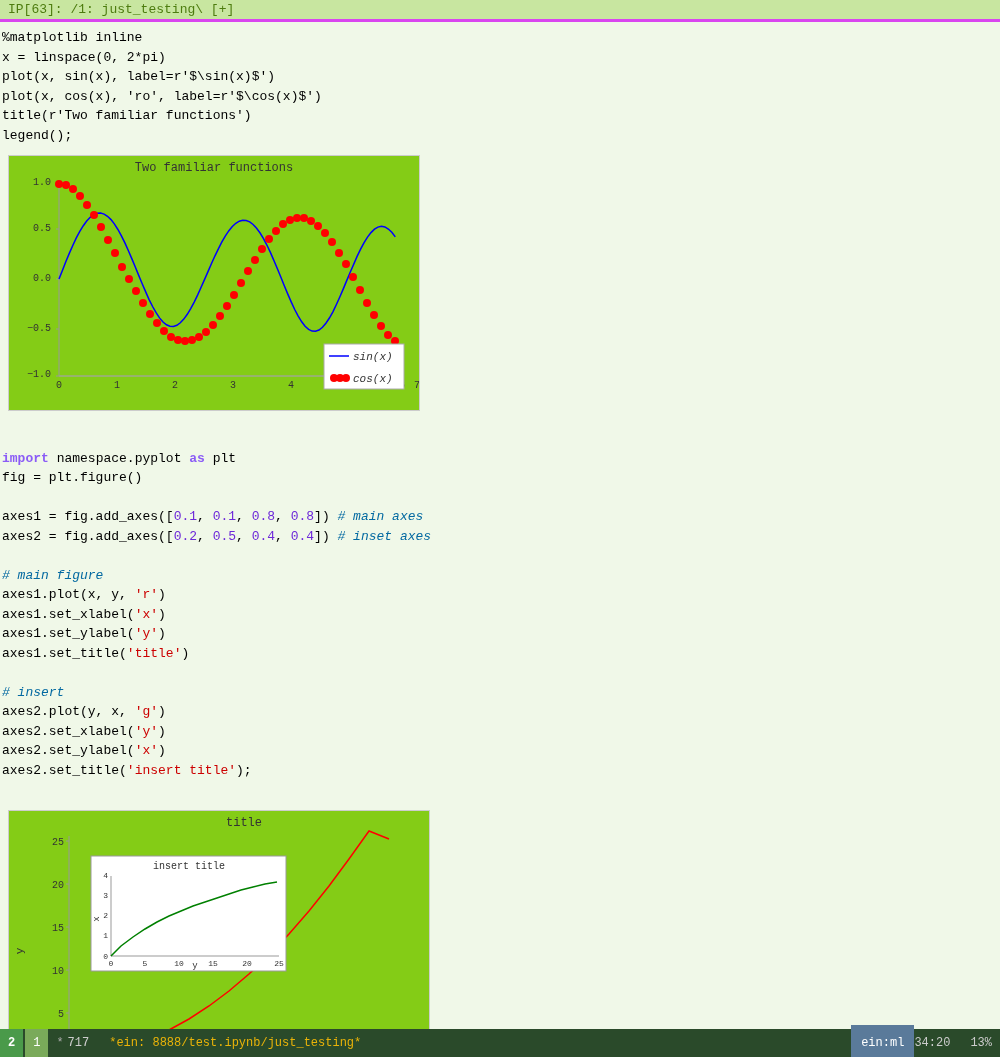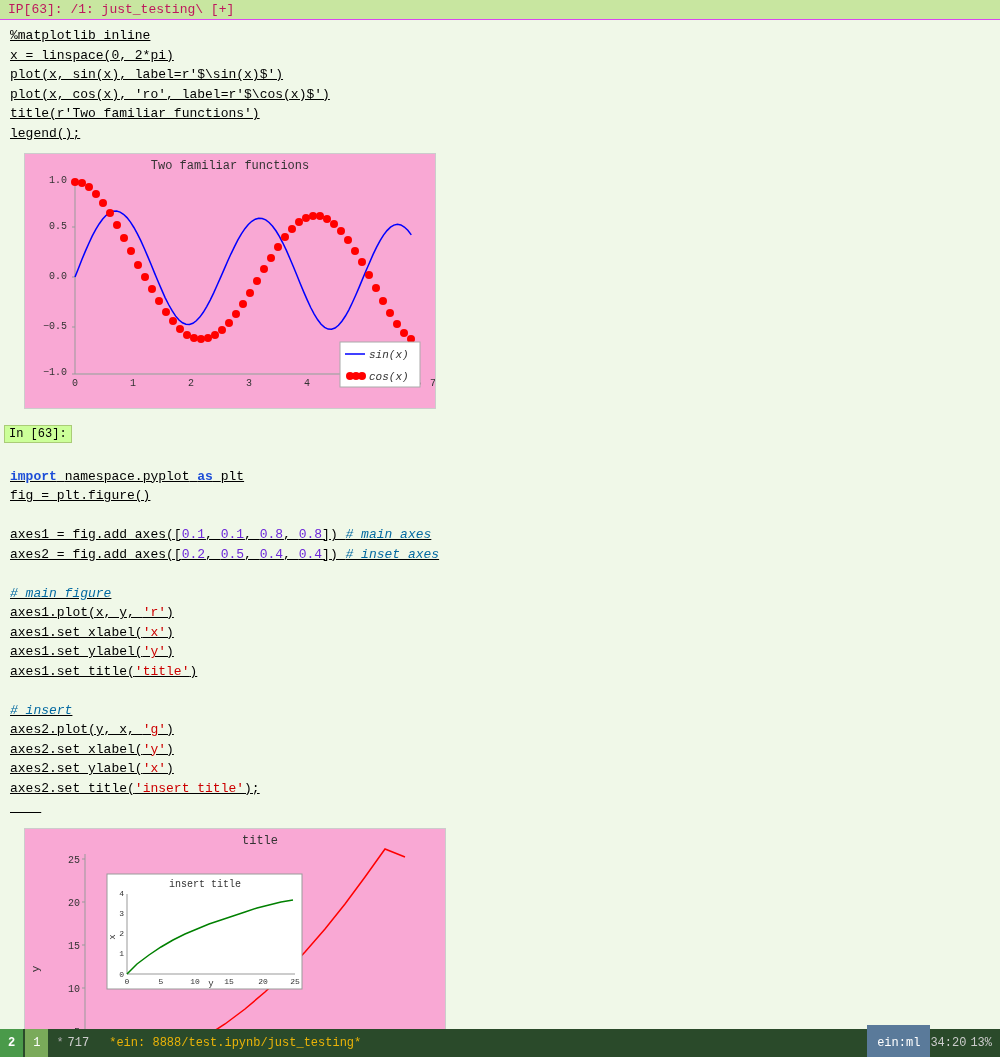--- a/index.html
+++ b/index.html
@@ -7,24 +7,24 @@
       background: #4a6741;
       font-family: 'Courier New', Courier, monospace;
       font-size: 13px;
       width: 1000px;
       height: 1057px;
       overflow: hidden;
       position: relative;
     }
     .title-bar {
       background: #c8e6a0;
-      border-bottom: 1px solid #d946ef;
+      border-bottom: 3px solid #d946ef;
       padding: 2px 8px;
       font-size: 13px;
-      color: #be185d;
+      color: #4d7c0f;
       display: flex;
       align-items: flex-start;
     }
     .notebook-area {
       background: #f0f8e8;
       width: 100%;
       height: calc(100% - 28px);
       overflow-y: auto;
       padding-bottom: 30px;
     }
@@ -36,40 +36,39 @@
       display: inline-block;
       background: #ccff99;
       border: 1px solid #aacc77;
       padding: 1px 4px;
       font-size: 12px;
       color: #000;
       margin-left: 4px;
       margin-bottom: 2px;
     }
     .cell-code {
-      padding: 2px 10px;
+      padding: 2px 2px;
       line-height: 1.5;
       white-space: pre;
-      text-decoration: underline;
     }
     .cell-output {
       padding: 2px 10px;
       color: #333;
       font-size: 13px;
     }
     
-    .kw { color: #1d4ed8; font-weight: bold; } 
+    .kw { color: #8b5cf6; font-weight: bold; } 
     .str { color: #cc0000; } 
     .num { color: #6d28d9; } 
     .cm { color: #0369a1; font-style: italic; } 
     .plain { color: #000; }
 
     .chart-container {
-      margin: 8px 24px;
-      background: #f9a8d4;
+      margin: 8px 8px;
+      background: #84cc16;
       border: 1px solid #ccc;
       display: inline-block;
     }
 
     .status-bar {
       position: fixed;
       bottom: 0;
       left: 0;
       width: 1000px;
       height: 28px;
@@ -107,21 +106,21 @@
       background: #5a7a9a;
       color: white;
       padding: 4px 10px;
       height: 36px;
       display: flex;
       align-items: center;
     }
     .status-right {
       display: flex;
       align-items: center;
-      gap: 4px;
+      gap: 20px;
       padding-right: 8px;
       color: #ccc;
     }
 
     svg text {
       font-family: 'Courier New', monospace;
     }
   </style>
 </head>
 <body>
@@ -233,21 +232,20 @@
 
         <circle cx="325" cy="222" r="4" fill="red"></circle>
         <circle cx="331" cy="222" r="4" fill="red"></circle>
         <circle cx="337" cy="222" r="4" fill="red"></circle>
         <text x="344" y="226" font-size="11" fill="#333" font-style="italic">cos(x)</text>
       </svg>
     </div>
   </div>
 
   <div class="cell">
-    <div><span class="cell-in-label">In [63]:</span></div>
     <div class="cell-code">
 <span class="kw">import</span> <span class="plain">namespace.pyplot</span> <span class="kw">as</span> <span class="plain">plt</span>
 <span class="plain">fig = plt.figure()</span>
 
 <span class="plain">axes1 = fig.add_axes([</span><span class="num">0.1</span><span class="plain">, </span><span class="num">0.1</span><span class="plain">, </span><span class="num">0.8</span><span class="plain">, </span><span class="num">0.8</span><span class="plain">]) </span><span class="cm"># main axes</span>
 <span class="plain">axes2 = fig.add_axes([</span><span class="num">0.2</span><span class="plain">, </span><span class="num">0.5</span><span class="plain">, </span><span class="num">0.4</span><span class="plain">, </span><span class="num">0.4</span><span class="plain">]) </span><span class="cm"># inset axes</span>
 
 <span class="cm"># main figure</span>
 <span class="plain">axes1.plot(x, y, </span><span class="str">'r'</span><span class="plain">)</span>
 <span class="plain">axes1.set_xlabel(</span><span class="str">'x'</span><span class="plain">)</span>

